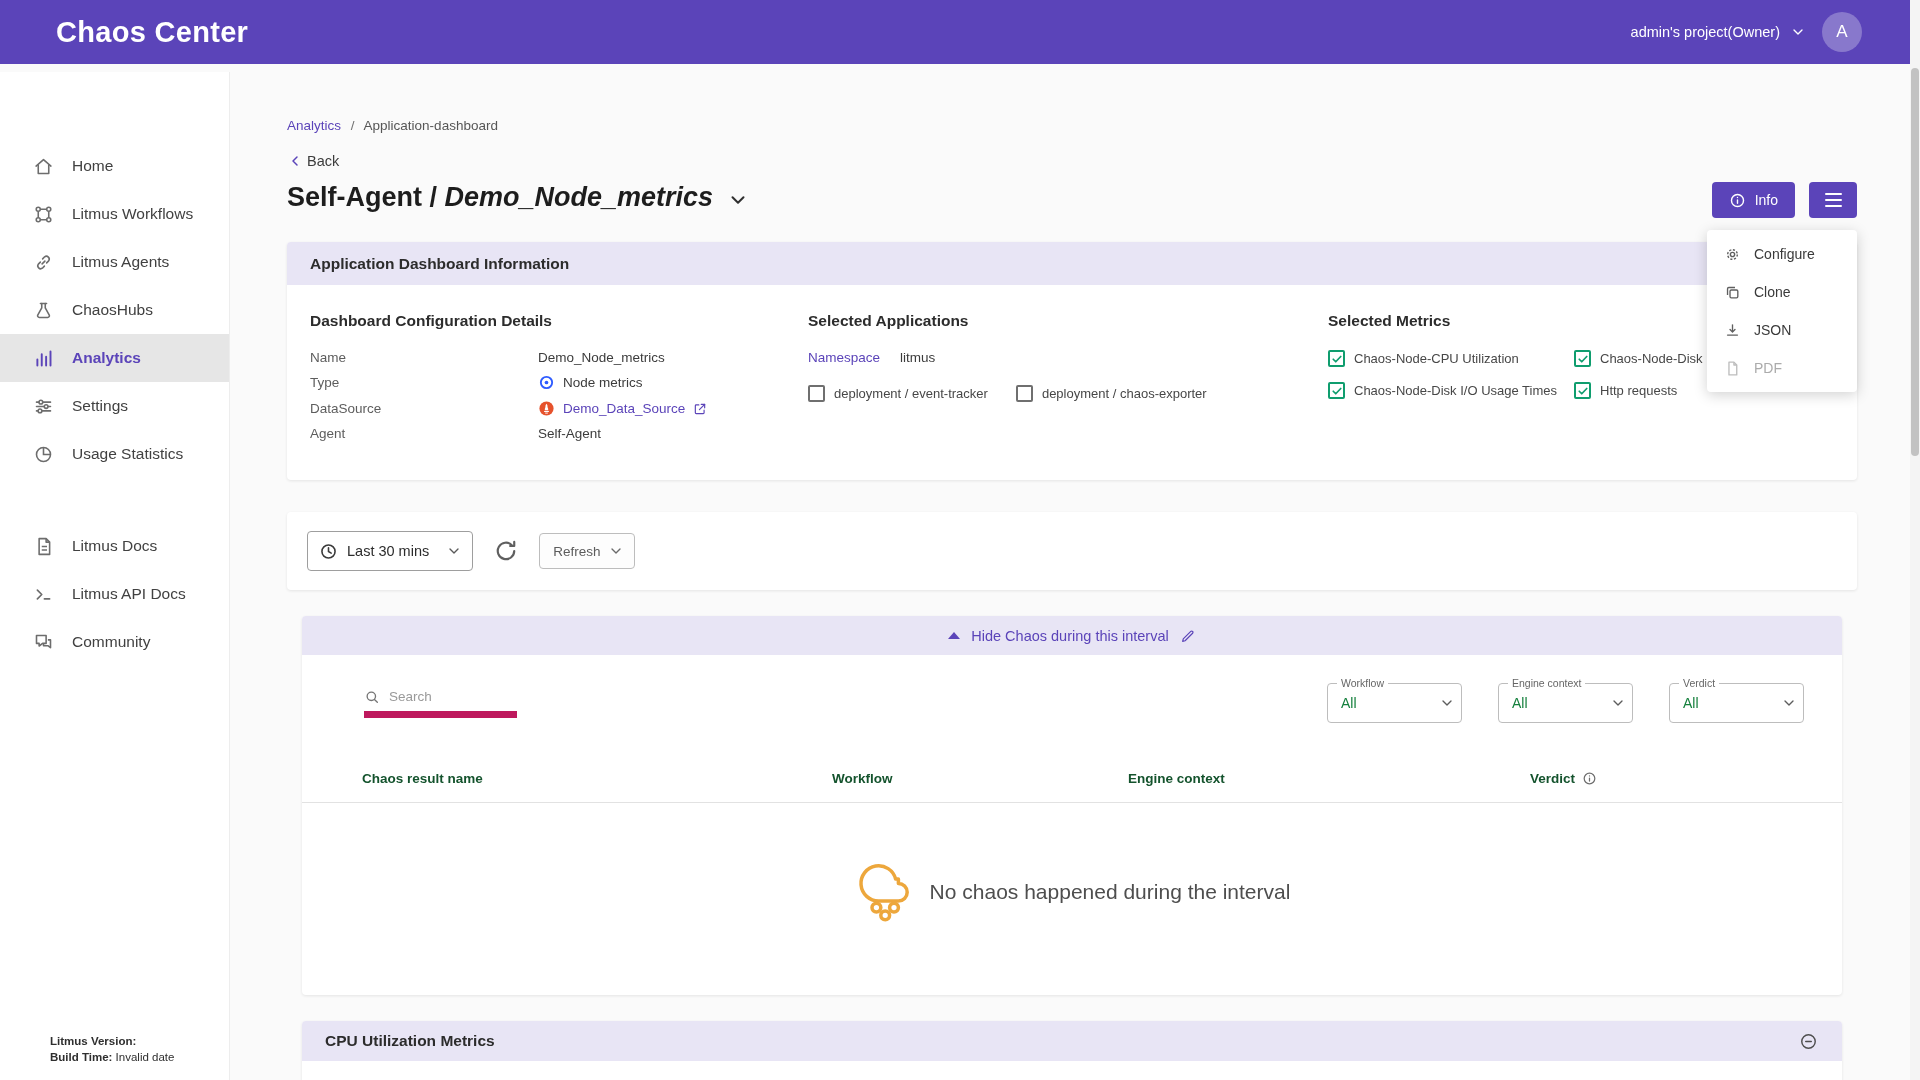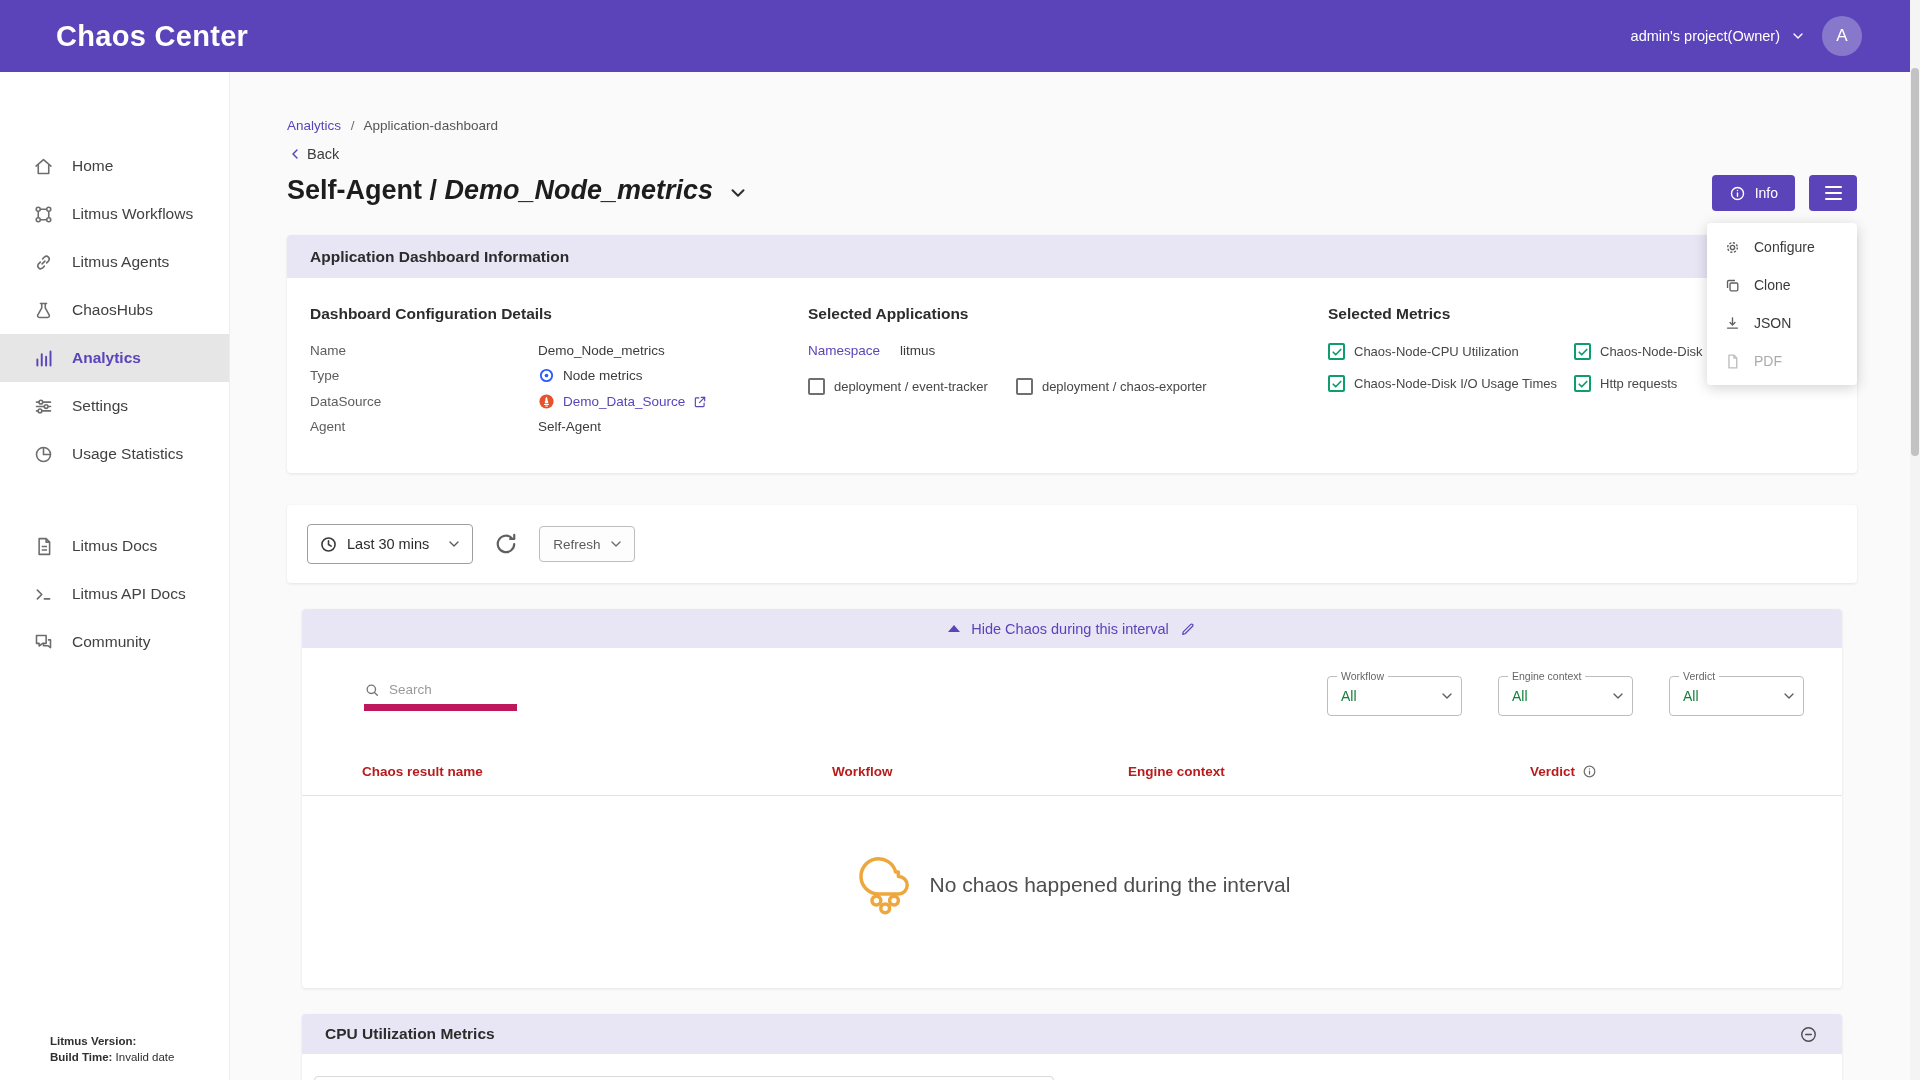--- a/index.html
+++ b/index.html
@@ -1,20 +1,20 @@
 <!DOCTYPE html>
 <html><head>
 <meta charset="utf-8">
 <style>
   * { margin:0; padding:0; box-sizing:border-box; }
   html, body { width:1920px; height:1080px; overflow:hidden; background:#fafafa;
     font-family:"Liberation Sans", sans-serif; color:#333; }
 
   
-  .header { position:fixed; top:0; left:0; width:1920px; height:72px; background:#5b44b9;
+  .header { position:fixed; top:0; left:0; width:1920px; height:64px; background:#5b44b9;
     display:flex; align-items:center; justify-content:space-between; padding:0 58px 0 56px; z-index:50; }
   .app-title { color:#fff; font-size:29px; font-weight:bold; letter-spacing:.3px; }
   .header-right { display:flex; align-items:center; gap:16px; }
   .project-switch { display:flex; align-items:center; gap:10px; cursor:pointer; }
   .project-label { color:#fff; font-size:14.5px; }
   .chev-svg { width:16px; height:16px; }
   .avatar { width:40px; height:40px; border-radius:50%; background:rgba(255,255,255,.28);
     color:#fff; font-size:17px; display:flex; align-items:center; justify-content:center; cursor:pointer; }
 
   
@@ -27,21 +27,21 @@
   .nav-item .nav-icon svg { width:21px; height:21px; }
   .nav-item.active { background:#e6e6e6; color:#5b44b9; font-weight:bold; }
   .nav-item.active .nav-icon { color:#5b44b9; }
   .nav-gap { height:44px; }
   .sidebar-footer { position:absolute; left:26px; bottom:14px; font-size:11.5px; color:#2f2f2f; line-height:1.45; }
   .sidebar-footer b { font-weight:bold;padding-left:24px; }
 
   
   .main { position:absolute; left:230px; top:72px; width:1690px; padding:46px 63px 0 57px; }
 
-  .breadcrumb { font-size:13.5px; margin-bottom:13px; }
+  .breadcrumb { font-size:13.5px; margin-bottom:20px; }
   .crumb-link { color:#5b44b9; cursor:pointer; }
   .crumb-sep { color:#707070; margin:0 6px; }
   .crumb-current { color:#565656; }
 
   .back-row { display:flex; align-items:center; gap:4px; margin-bottom:13px; cursor:pointer; width:70px; }
   .back-row svg { width:16px; height:16px; color:#5b44b9; }
   .back-label { font-size:14.5px; color:#3c3c3c; }
 
   .title-row { display:flex; align-items:flex-start; justify-content:space-between; }
   .title-group { display:flex; align-items:center; gap:14px; }
@@ -133,21 +133,21 @@
   .filter-group { display:flex; gap:36px; }
   .select-box { position:relative; width:135px; height:40px; border:1px solid #bdbdbd; border-radius:4px;
     background:#fff; display:flex; align-items:center; padding:0 26px 0 13px; cursor:pointer; }
   .float-label { position:absolute; top:-7px; left:9px; background:#fff; padding:0 4px;
     font-size:10.5px; color:#666; }
   .select-value { font-size:14px; color:#15803d; }
   .select-box .chev-svg { position:absolute; right:6px; color:#5d5d5d; }
 
   .table-header { display:grid; grid-template-columns:470px 296px 402px auto; align-items:center;
     height:48px; margin-top:32px; padding-left:60px; border-bottom:1px solid #e2e2e2;
-    font-size:13.5px; font-weight:600; color:#b91c1c; }
+    font-size:13.5px; font-weight:600; color:#14532d; }
   .th-verdict { display:flex; align-items:center; gap:7px; }
   .th-verdict svg { width:15px; height:15px; color:#6f6f6f; cursor:pointer; }
 
   .empty-state { height:178px; display:flex; align-items:center; justify-content:center; gap:18px; }
   .cloud-icon svg { width:58px; height:66px; }
   .empty-text { font-size:21px; color:#4e4e4e; }
 
   
   .cpu-card { margin:26px 15px 0; }
   .cpu-band { height:40px; background:#e8e5f5; border-radius:4px 4px 0 0; display:flex;

